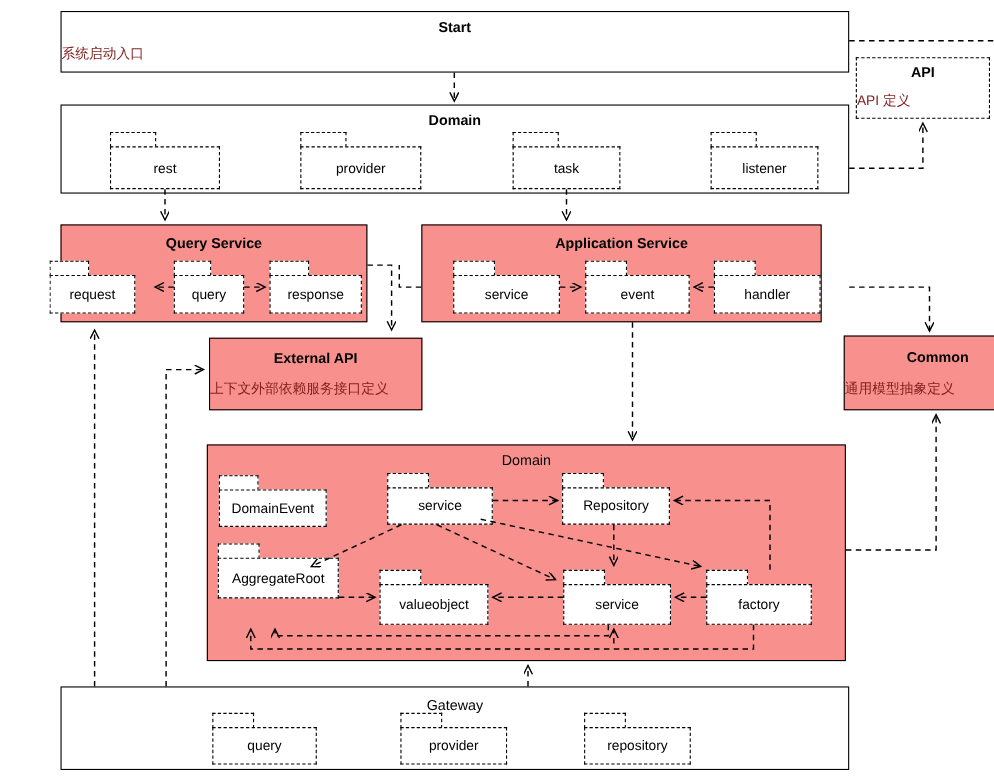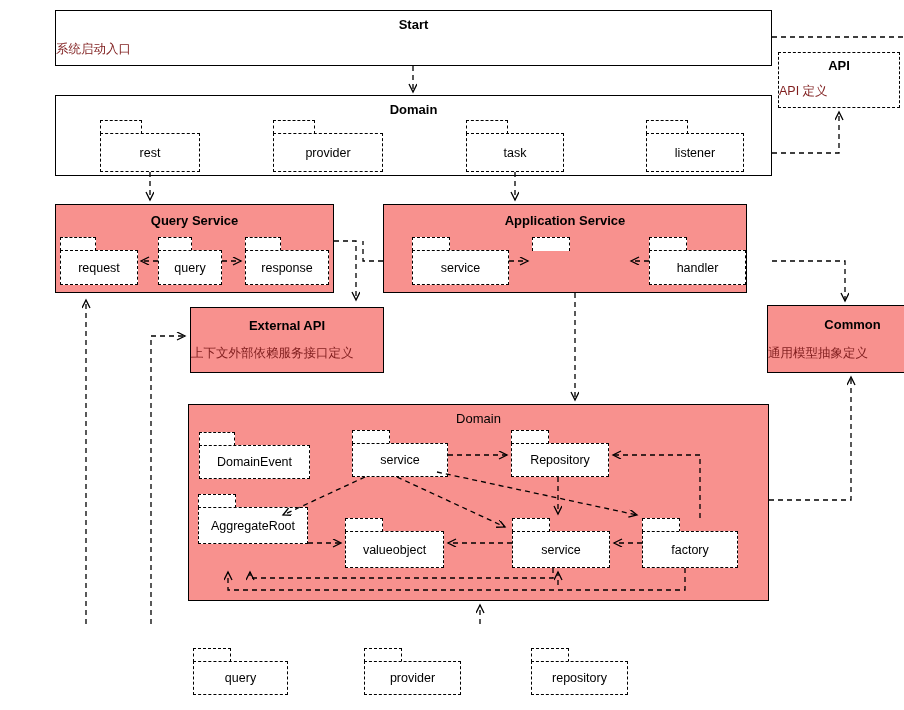--- a/index.html
+++ b/index.html
@@ -53,20 +53,23 @@
 
   <div class="box filled" style="left:722px;top:305px;width:171px;height:68px;">
     <div class="title" style="top:11px;">Common</div>
     <div class="subtitle" style="top:39px;">通用模型抽象定义</div>
   </div>
 
   <div class="box filled" style="left:143px;top:404px;width:581px;height:197px;">
     <div class="title" style="top:6px;font-weight:normal;">Domain</div>
   </div>
 
+  <div class="box outer" style="left:10px;top:624px;width:717px;height:76px;">
+    <div class="title" style="font-weight:normal;top:8px;">Gateway</div>
+  </div>
 
   <div class="pkg" style="left:55px;top:120px;width:100px;height:52px;">
     <div class="tab" style="width:42px;"></div>
     <div class="body">
         <span>rest</span>
       </div>
   </div>
   <div class="pkg" style="left:228px;top:120px;width:110px;height:52px;">
     <div class="tab" style="width:42px;"></div>
     <div class="body">
@@ -79,21 +82,21 @@
         <span>task</span>
       </div>
   </div>
   <div class="pkg" style="left:601px;top:120px;width:98px;height:52px;">
     <div class="tab" style="width:42px;"></div>
     <div class="body">
         <span>listener</span>
       </div>
   </div>
 
-  <div class="pkg" style="left:15px;top:237px;width:78px;height:48px;">
+  <div class="pkg" style="left:0;top:237px;width:78px;height:48px;">
     <div class="tab" style="width:36px;"></div>
     <div class="body">
         <span>request</span>
       </div>
   </div>
   <div class="pkg" style="left:113px;top:237px;width:64px;height:48px;">
     <div class="tab" style="width:34px;"></div>
     <div class="body">
         <span>query</span>
       </div>
@@ -106,29 +109,32 @@
   </div>
 
   <div class="pkg" style="left:367px;top:237px;width:97px;height:48px;">
     <div class="tab" style="width:38px;"></div>
     <div class="body">
         <span>service</span>
       </div>
   </div>
   <div class="pkg" style="left:487px;top:237px;width:95px;height:48px;">
     <div class="tab" style="width:38px;"></div>
+    <div class="body">
+        <span>event</span>
+      </div>
   </div>
   <div class="pkg" style="left:604px;top:237px;width:97px;height:48px;">
     <div class="tab" style="width:38px;"></div>
     <div class="body">
         <span>handler</span>
       </div>
   </div>
 
-  <div class="pkg" style="left:154px;top:432px;width:111px;height:47px;">
+  <div class="pkg" style="left:154px;top:432px;width:98px;height:47px;">
     <div class="tab" style="width:36px;"></div>
     <div class="body">
         <span>DomainEvent</span>
       </div>
   </div>
   <div class="pkg" style="left:307px;top:430px;width:96px;height:47px;">
     <div class="tab" style="width:38px;"></div>
     <div class="body">
         <span>service</span>
       </div>

